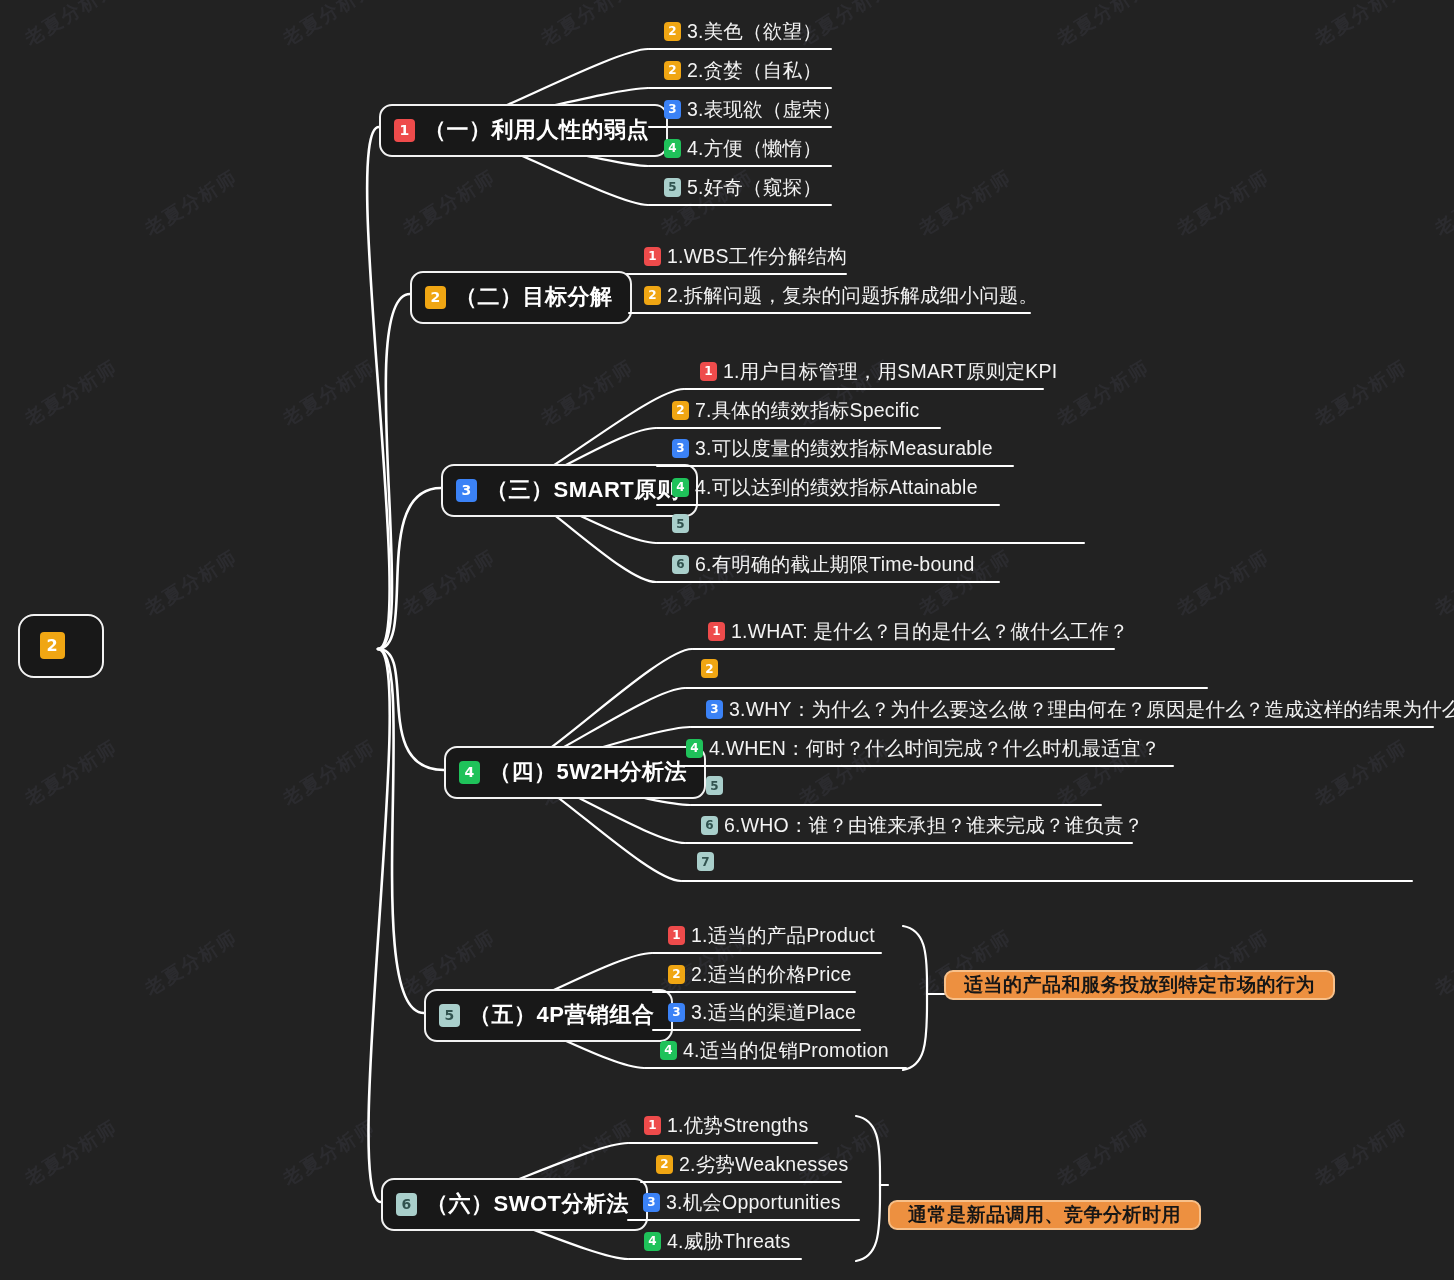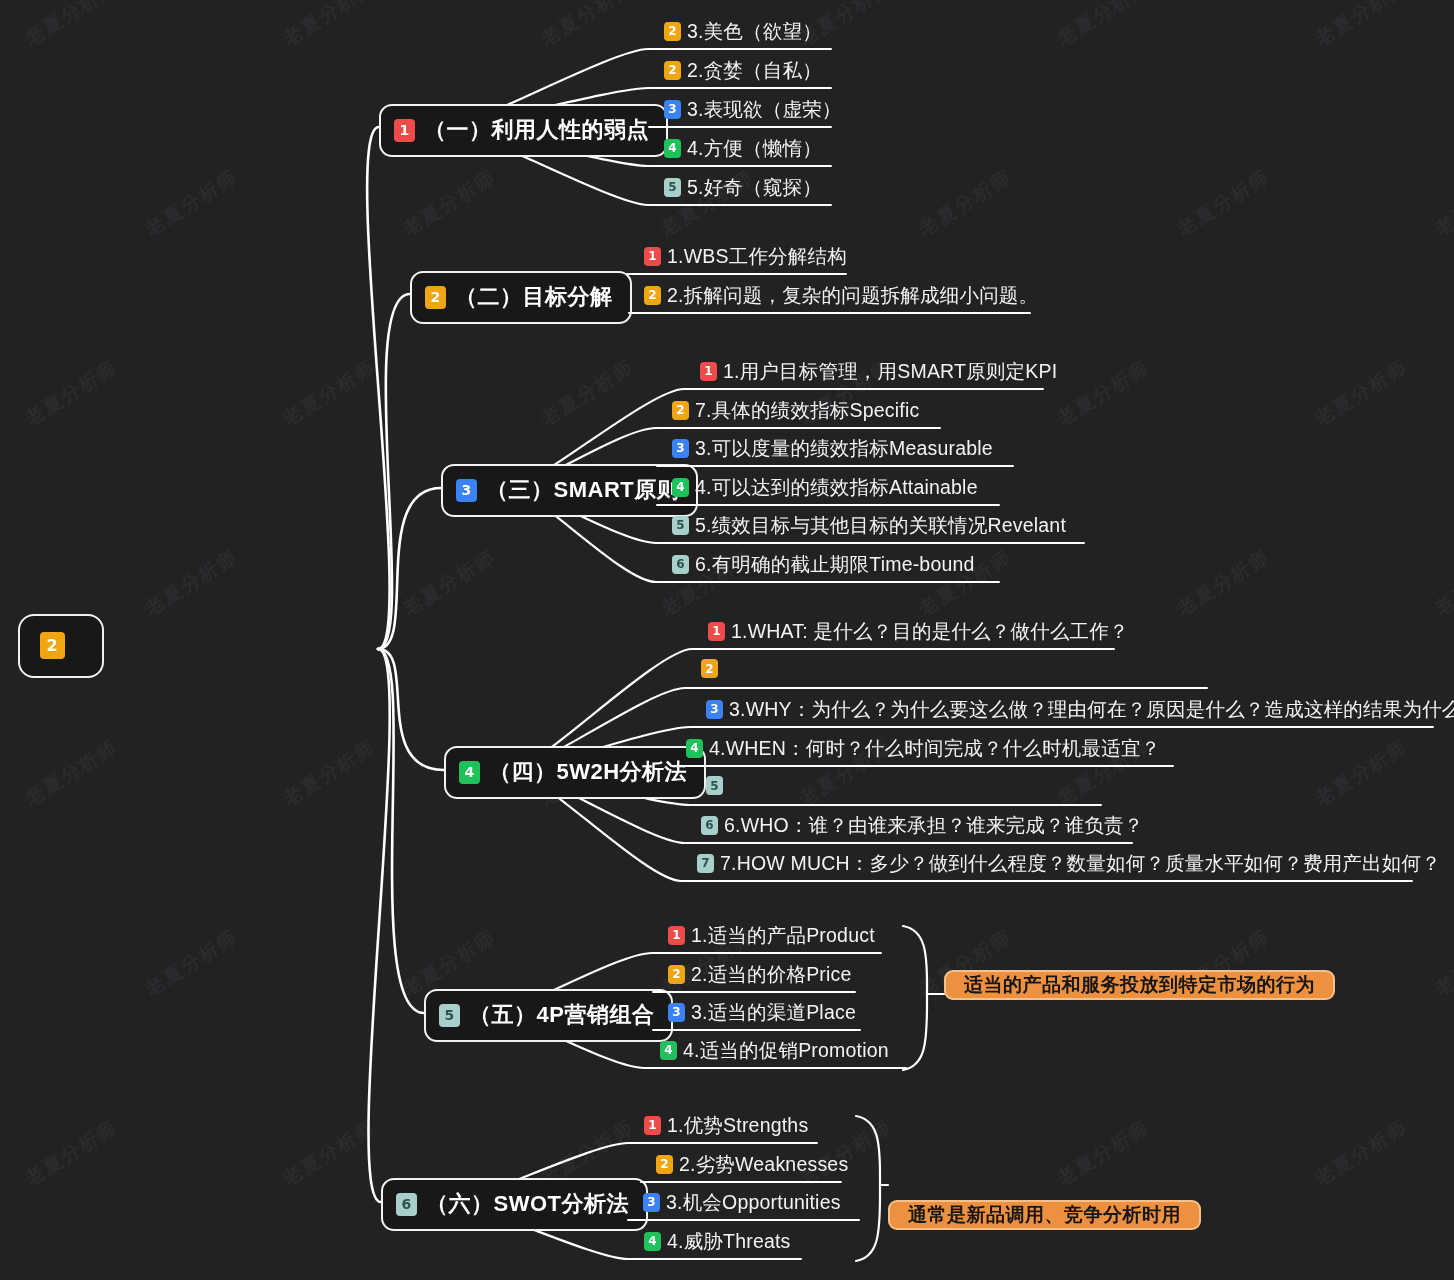--- a/index.html
+++ b/index.html
@@ -222,21 +222,20 @@
         <span class="ltxt">3.可以度量的绩效指标Measurable</span>
       </div>
       <div class="ul" style="left: 656px; top: 465px; width: 358px;"></div>
       <div class="node leaf" style="left: 672px; top: 476px;">
         <span class="badge sm" style="background: rgb(31, 194, 90);">4</span>
         <span class="ltxt">4.可以达到的绩效指标Attainable</span>
       </div>
       <div class="ul" style="left: 656px; top: 504px; width: 344px;"></div>
       <div class="node leaf" style="left: 672px; top: 514px;">
         <span class="badge sm" style="background: rgb(169, 207, 203); color: rgb(49, 83, 79);">5</span>
-        <span class="ltxt">5.绩效目标与其他目标的关联情况Revelant</span>
       </div>
       <div class="ul" style="left: 656px; top: 542px; width: 429px;"></div>
       <div class="node leaf" style="left: 672px; top: 553px;">
         <span class="badge sm" style="background: rgb(169, 207, 203); color: rgb(49, 83, 79);">6</span>
         <span class="ltxt">6.有明确的截止期限Time-bound</span>
       </div>
       <div class="ul" style="left: 656px; top: 581px; width: 344px;"></div>
       <div class="node boxed branch" style="left: 444px; top: 746px;">
         <span class="badge md" style="background: rgb(31, 194, 90);">4</span>
         <span>（四）5W2H分析法</span>
@@ -264,21 +263,20 @@
         <span class="badge sm" style="background: rgb(169, 207, 203); color: rgb(49, 83, 79);">5</span>
       </div>
       <div class="ul" style="left: 690px; top: 804px; width: 412px;"></div>
       <div class="node leaf" style="left: 701px; top: 814px;">
         <span class="badge sm" style="background: rgb(169, 207, 203); color: rgb(49, 83, 79);">6</span>
         <span class="ltxt">6.WHO：谁？由谁来承担？谁来完成？谁负责？</span>
       </div>
       <div class="ul" style="left: 685px; top: 842px; width: 448px;"></div>
       <div class="node leaf" style="left: 697px; top: 852px;">
         <span class="badge sm" style="background: rgb(169, 207, 203); color: rgb(49, 83, 79);">7</span>
-        <span class="ltxt">7.HOW MUCH：多少？做到什么程度？数量如何？质量水平如何？费用产出如何？</span>
       </div>
       <div class="ul" style="left: 681px; top: 880px; width: 732px;"></div>
       <div class="node boxed branch" style="left: 424px; top: 989px;">
         <span class="badge md" style="background: rgb(169, 207, 203); color: rgb(49, 83, 79);">5</span>
         <span>（五）4P营销组合</span>
       </div>
       <div class="node leaf" style="left: 668px; top: 924px;">
         <span class="badge sm" style="background: rgb(238, 75, 75);">1</span>
         <span class="ltxt">1.适当的产品Product</span>
       </div>

